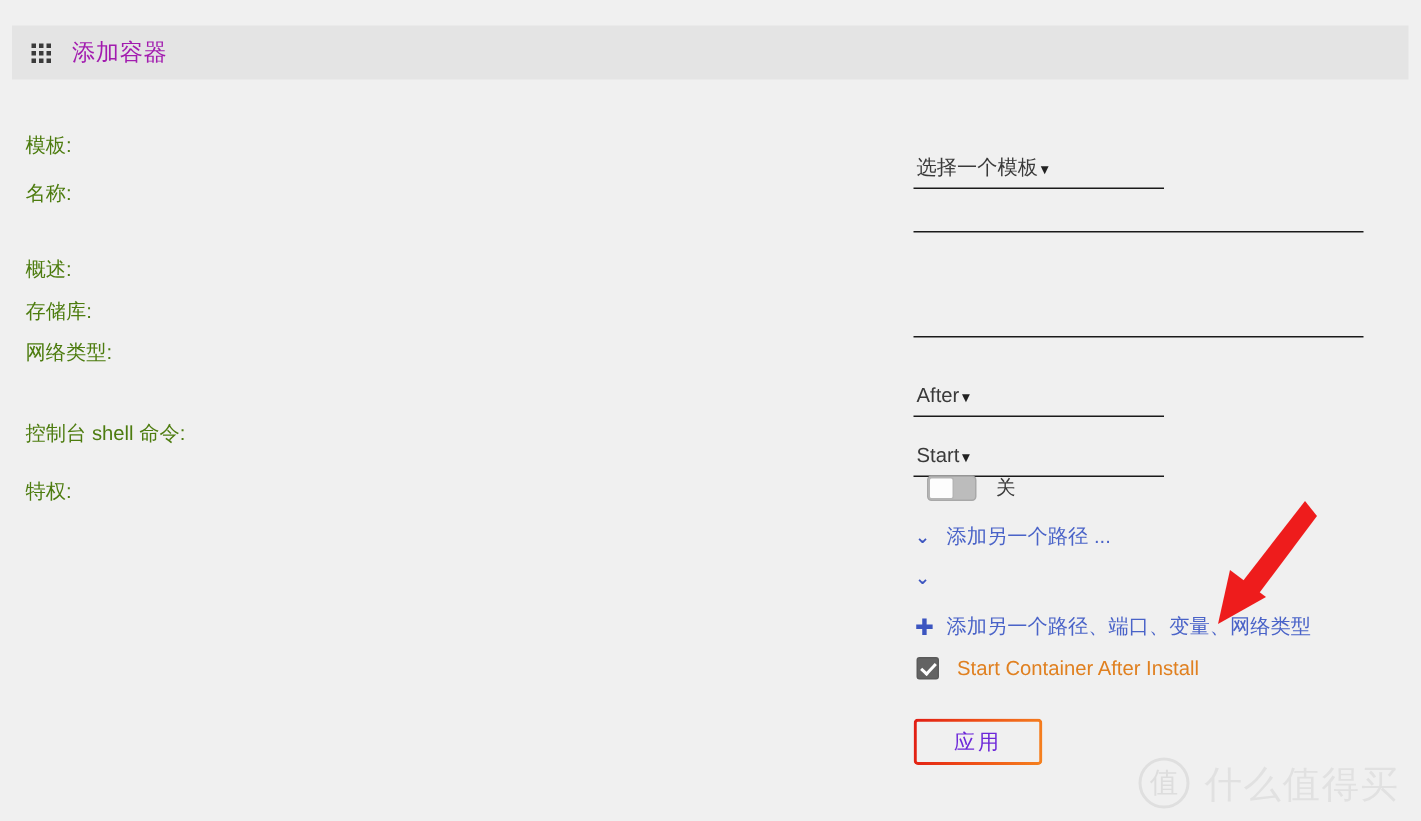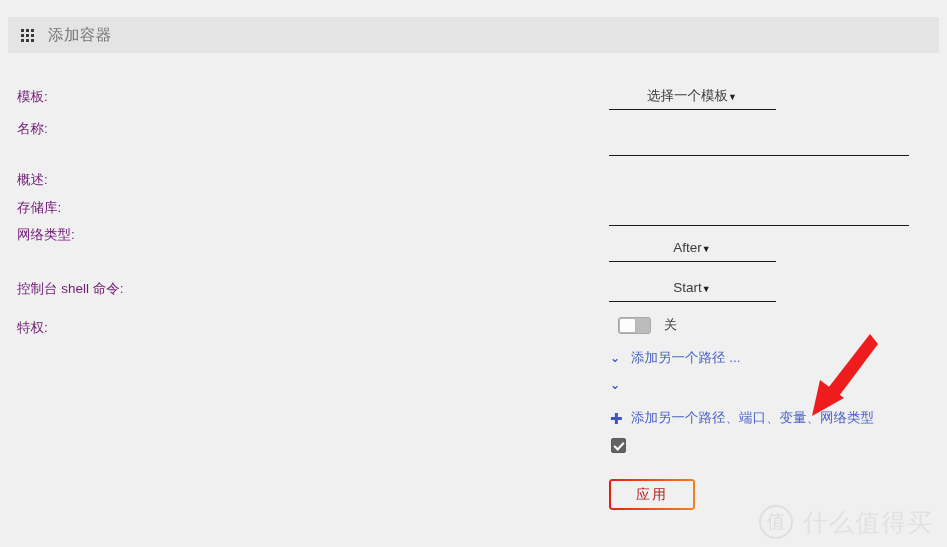--- a/index.html
+++ b/index.html
@@ -31,44 +31,45 @@
     display: grid;
     grid-template-columns: repeat(3, 3px);
     grid-template-rows: repeat(3, 3px);
     gap: 2px;
     margin-right: 12px;
     flex: 0 0 auto;
   }
   .grid-icon i { display: block; width: 3px; height: 3px; background: #3a3a3a; }
   .title-text {
     font-size: 15.5px;
-    color: #737373;
+    color: #a21caf;
     letter-spacing: 0.4px;
   }
 
   
   .label {
     position: absolute;
     left: 17px;
     font-size: 13.5px;
-    color: #701a75;
+    color: #4d7c0f;
     white-space: nowrap;
   }
 
   .field { position: absolute; }
 
   .select-box {
     width: 167px;
     border-bottom: 1.4px solid #1a1a1a;
     padding: 0 0 5px 2px;
     display: flex;
     align-items: flex-end;
-    justify-content: center;
+    justify-content: flex-start;
     cursor: pointer;
     background: transparent;
+    margin-top: 16px;
   }
   .select-value {
     font-size: 13.5px;
     color: #3a3a3a;
     line-height: 16px;
   }
   .caret {
     font-size: 9px;
     color: #222;
     line-height: 14px;
@@ -170,21 +171,21 @@
   
   .btn {
     position: relative;
     width: 86px; height: 31px;
     background: transparent;
     border: none;
     padding: 0;
     cursor: pointer;
     font-family: "Liberation Sans", "DejaVu Sans", sans-serif;
     font-size: 14px;
-    color: #b91c1c;
+    color: #6d28d9;
     letter-spacing: 2px;
     border-radius: 3px;
   }
   .btn::before {
     content: "";
     position: absolute;
     inset: 0;
     border-radius: 3px;
     padding: 2px;
     background: linear-gradient(100deg, #e11d14 0%, #ee4b16 45%, #f5821f 100%);
@@ -303,20 +304,21 @@
     <span class="chev">⌄</span>
   </div>
 
   <div class="field link-row" style="left:610px; top:409px">
     <span class="plus">✚</span>
     <span>添加另一个路径、端口、变量、网络类型</span>
   </div>
 
   <div class="field check-row" style="left:611px; top:438px">
     <div class="checkbox"></div>
+    <span class="check-label">Start Container After Install</span>
   </div>
 
   <button class="btn" style="position:absolute; left:609px; top:479px">
     <span>应用</span>
   </button>
 
   <svg class="arrow-svg" viewBox="0 0 90 100">
     <g fill="#ee1c1c">
       <path d="M70 4 L78 14 L36 70 L25 62 Z"></path>
       <path d="M12 86 L20 50 L44 68 Z"></path>

